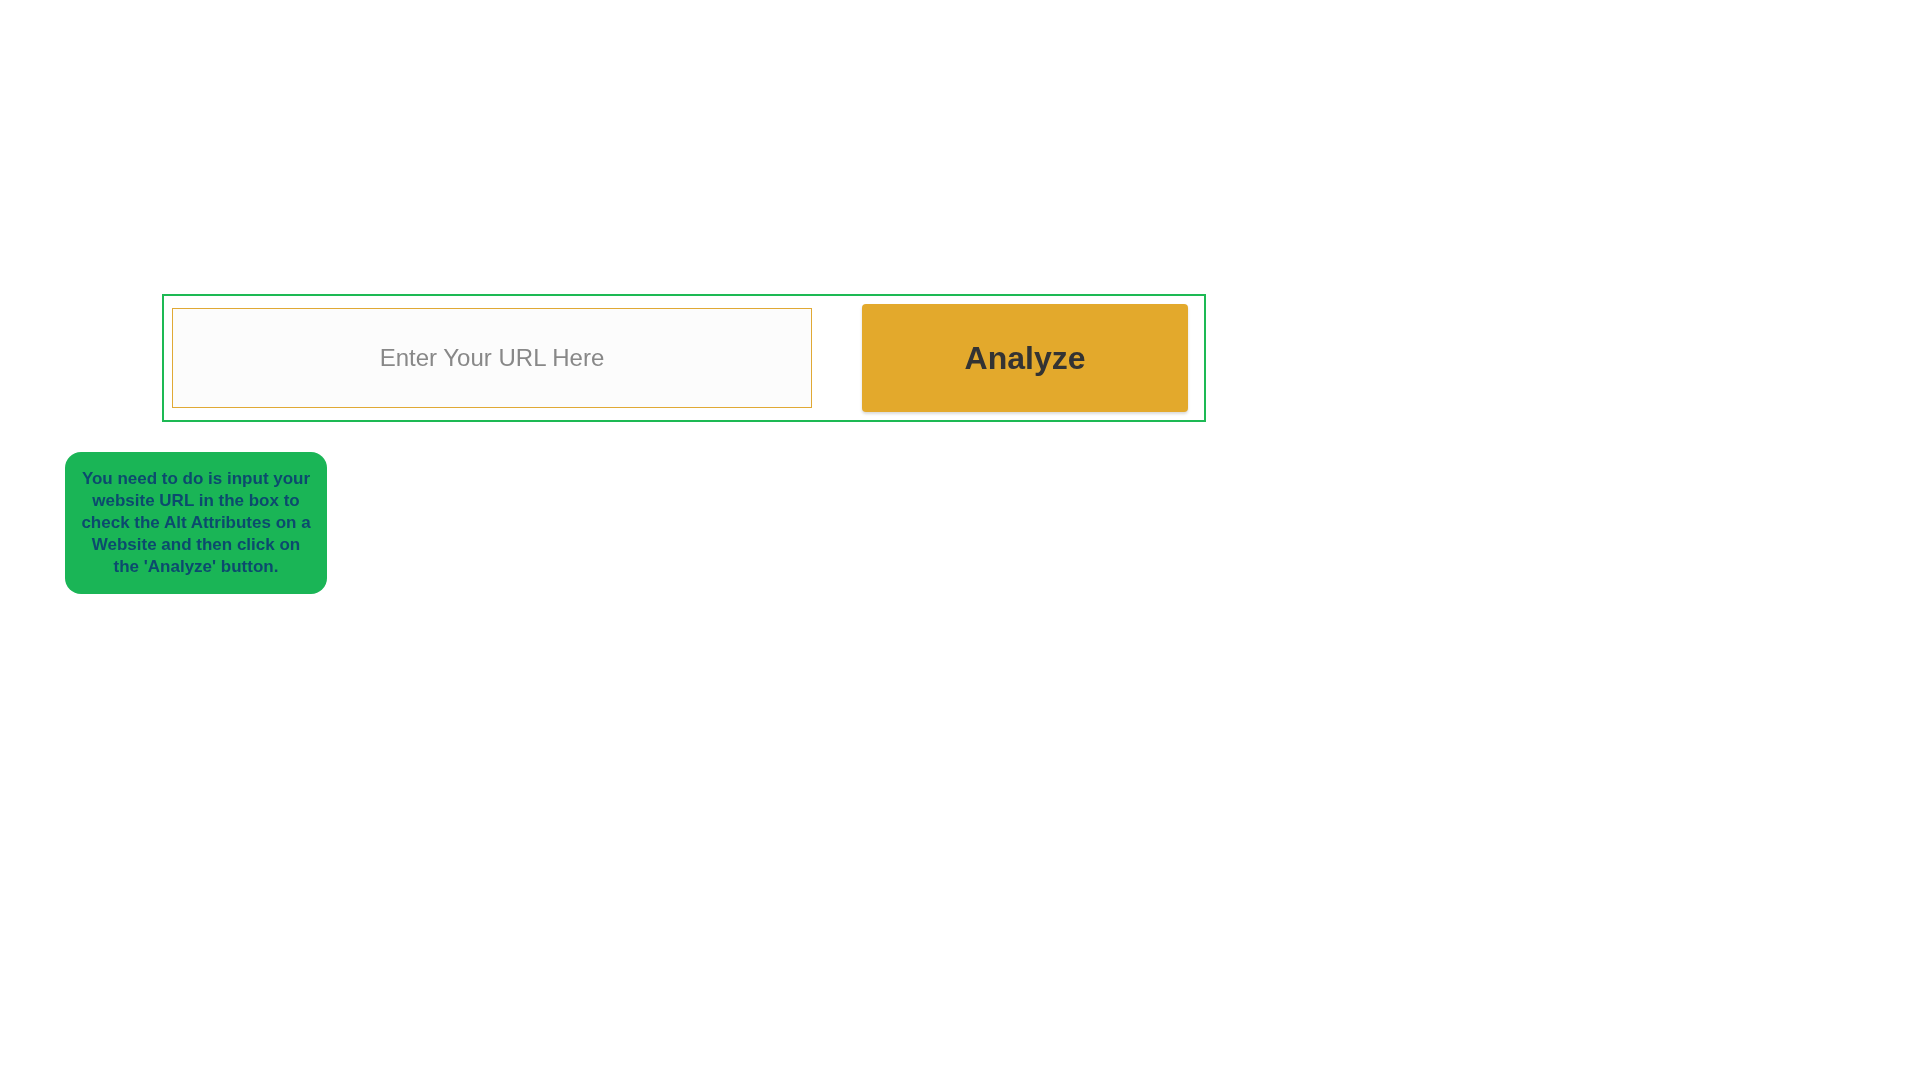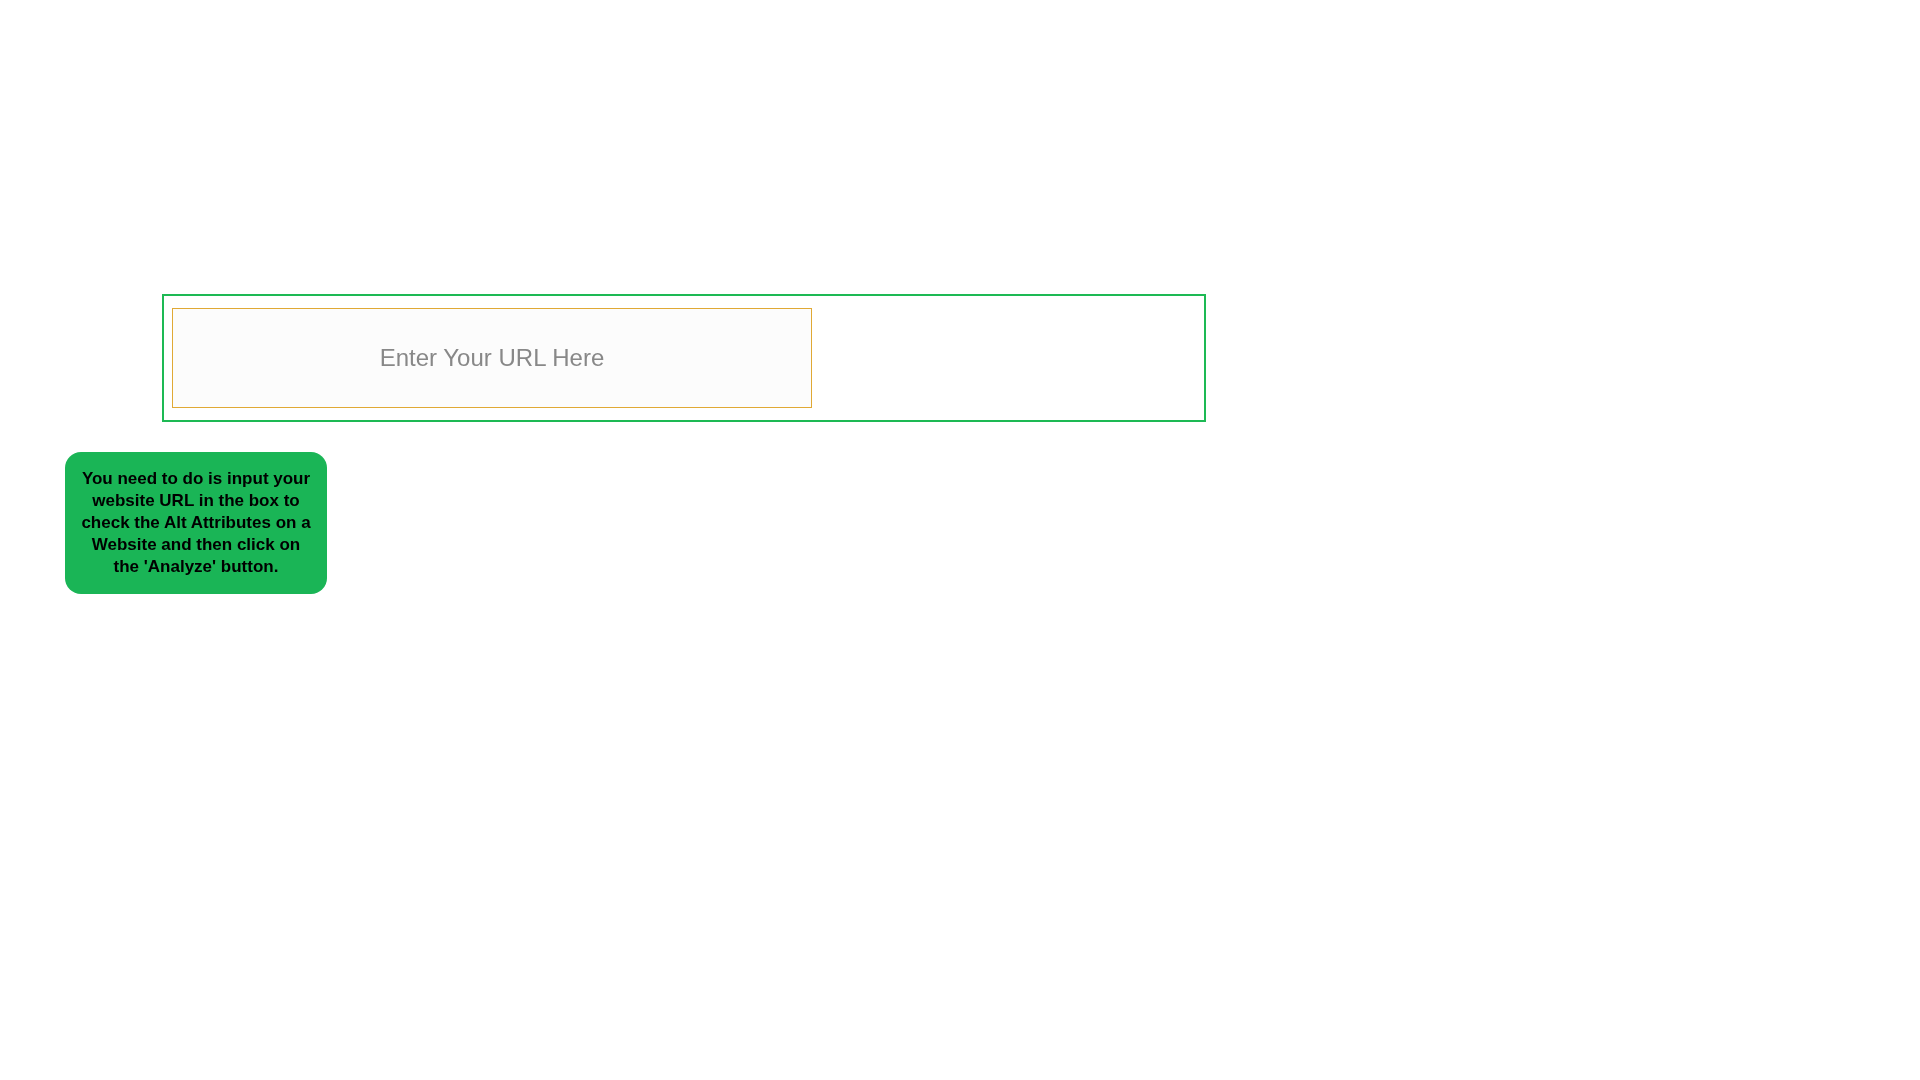--- a/index.html
+++ b/index.html
@@ -52,27 +52,28 @@
       box-shadow: 0 2px 3px rgba(0,0,0,0.15);
     }
     .tooltip-box {
       position: absolute;
       left: 65px;
       top: 452px;
       width: 262px;
       background: #1ab556;
       border-radius: 16px;
       padding: 16px 14px;
-      color: #000000;
+      color: #0c4a6e;
       font-size: 17px;
       font-weight: 700;
       text-align: center;
       line-height: 1.3;
     }
   </style>
 </head>
 <body>
 
 <div class="form-container">
   <input type="text" class="url-input" placeholder="Enter Your URL Here" style="">
+  <button class="analyze-button">Analyze</button>
 </div>
 
 <div class="tooltip-box">You need to do is input your website URL in the box to check the Alt Attributes on a Website and then click on the 'Analyze' button.</div>
 
 </body></html>

